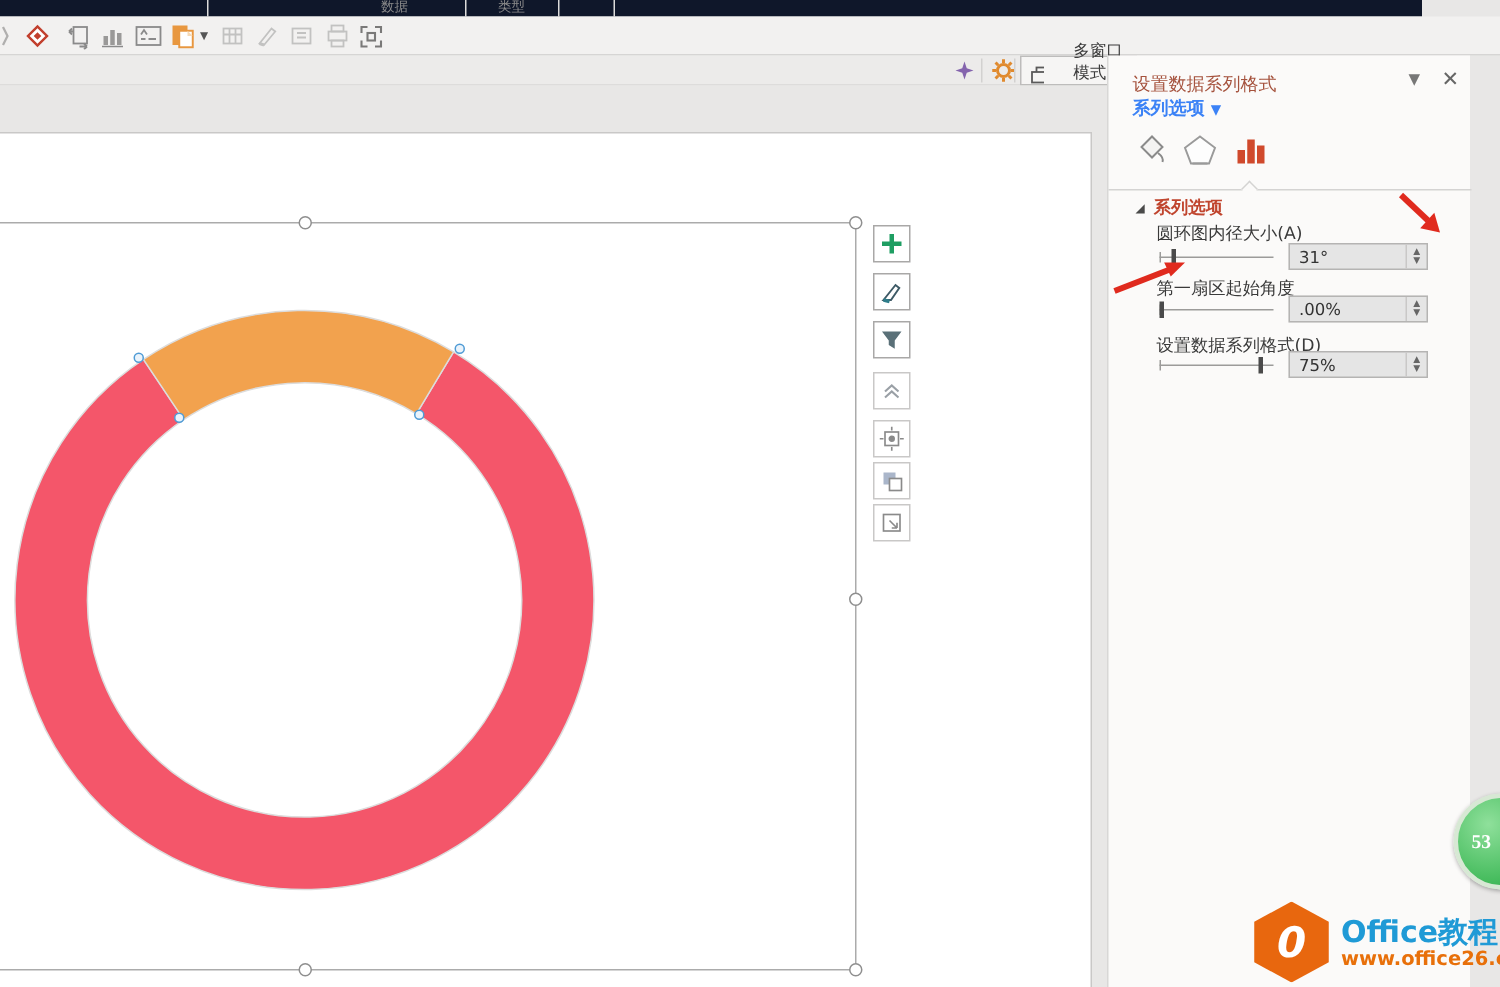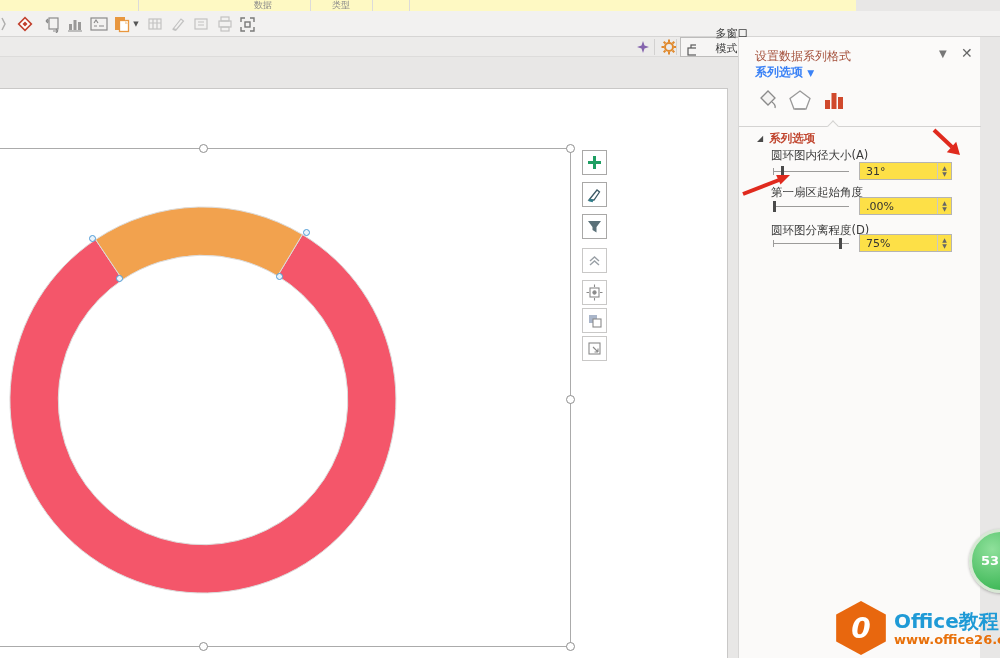--- a/index.html
+++ b/index.html
@@ -1,21 +1,21 @@
 <!DOCTYPE html>
 <html><head>
 <meta charset="utf-8">
 <style>
   * { margin:0; padding:0; box-sizing:border-box; }
   html,body { width:1000px; height:658px; }
   body { position:relative; overflow:hidden; background:#e8e7e6;
          font-family:"DejaVu Sans","Liberation Sans",sans-serif; }
 
   
-  .ribbon-strip { position:absolute; left:0; top:0; width:856px; height:11px; background:#fef9c3; }
+  .ribbon-strip { position:absolute; left:0; top:0; width:948px; height:11px; background:#0f172a; }
   .group-label { position:absolute; top:0; font-size:9px; color:#8a8a8a; text-align:center; line-height:11px; }
   .vsep { position:absolute; top:0; width:1px; height:11px; background:#dcdbda; }
 
   
   .toolbar { position:absolute; left:0; top:11px; width:1000px; height:26px; background:#f2f1f0; border-bottom:1px solid #d6d5d4; }
   .ti { position:absolute; top:2px; width:22px; height:22px; display:flex; align-items:center; justify-content:center; }
   .ti.gray { opacity:.45; }
   .caret { font-size:7px; color:#555; }
 
   
@@ -55,21 +55,21 @@
   .pnotch { position:absolute; left:90px; top:85px; width:8px; height:8px; background:#fbfaf9;
             border-left:1px solid #d4d3d2; border-top:1px solid #d4d3d2; transform:rotate(45deg); }
   .section-hdr { position:absolute; left:18px; top:94px; display:flex; align-items:center; gap:6px; }
   .section-tri { font-size:8px; color:#4a4a4a; }
   .section-txt { font-size:11.5px; font-weight:bold; color:#c0452e; }
   .fld-label { position:absolute; left:32px; font-size:11.5px; color:#3a3a3a; }
   .slider { position:absolute; left:34px; width:76px; height:12px; }
   .slider .track { position:absolute; left:0; top:6px; width:100%; height:1px; background:#9c9b9a; }
   .slider .endtick { position:absolute; left:0; top:3px; width:1px; height:7px; background:#9c9b9a; }
   .slider .thumb { position:absolute; top:1px; width:3px; height:11px; background:#4a4a4a; margin-left:-1px; }
-  .num-input { position:absolute; left:120px; width:93px; height:18px; border:1px solid #b5b4b3; background:#fde047; }
+  .num-input { position:absolute; left:120px; width:93px; height:18px; border:1px solid #b5b4b3; background:#e5e5e5; }
   .num-input input { position:absolute; left:0; top:0; width:78px; height:16px; border:none; outline:none;
                      font-size:11px; color:#333; padding-left:6px; background:transparent;
                      font-family:"DejaVu Sans","Liberation Sans",sans-serif; }
   .spinner { position:absolute; right:0; top:0; width:14px; height:16px; border-left:1px solid #c9c8c7;
              display:flex; flex-direction:column; align-items:center; justify-content:center; }
   .spinner span { font-size:6px; color:#666; line-height:6px; }
 
   .red-arrow { position:absolute; }
 
   
@@ -77,21 +77,21 @@
   .wm-hex { width:54px; height:54px; background:#e8670e; display:flex; align-items:center; justify-content:center;
             clip-path:polygon(50% 0,96% 25%,96% 75%,50% 100%,4% 75%,4% 25%); }
   .wm-hex span { color:#fff; font-size:28px; font-weight:bold; font-style:italic; }
   .wm-brand { font-size:20px; font-weight:bold; color:#1f9ad6; line-height:22px; }
   .wm-url { font-size:13px; font-weight:bold; color:#e8700a; }
 
   
   .float-badge { position:absolute; left:969px; top:529px; width:64px; height:64px; border-radius:50%;
                  background:radial-gradient(circle at 35% 30%, #8fe09b, #44bb5c 70%, #2f9e47);
                  border:3px solid #d7e8d4; box-shadow:0 1px 3px rgba(0,0,0,.3); }
-  .float-badge span { position:absolute; left:9px; top:21px; color:#fff; font-size:13px; font-weight:bold; }
+  .float-badge span { position:absolute; left:9px; top:21px; color:#fff; font-size:13px; font-weight:bold;font-family:Liberation Serif, serif; }
 </style>
 </head>
 <body>
 
 <div class="ribbon-strip">
   <span class="group-label" style="left:225px;width:76px;">数据</span>
   <span class="group-label" style="left:311px;width:60px;">类型</span>
   <div class="vsep" style="left:138px"></div>
   <div class="vsep" style="left:310px"></div>
   <div class="vsep" style="left:372px"></div>
@@ -321,21 +321,21 @@
     <div class="thumb" style="left: 1%;"></div>
   </div>
   <div class="num-input" style="top:160px">
     <input type="text" value=".00%" style="">
     <div class="spinner">
         <span>▲</span>
         <span>▼</span>
       </div>
   </div>
 
-  <div class="fld-label" style="top:186px">圆环图分离程度(D)</div>
+  <div class="fld-label" style="top:186px">设置数据系列格式(D)</div>
   <div class="slider" style="top:200px">
     <div class="track"></div>
       <div class="endtick"></div>
     <div class="thumb" style="left: 88%;"></div>
   </div>
   <div class="num-input" style="top:197px">
     <input type="text" value="75%" style="">
     <div class="spinner">
         <span>▲</span>
         <span>▼</span>

